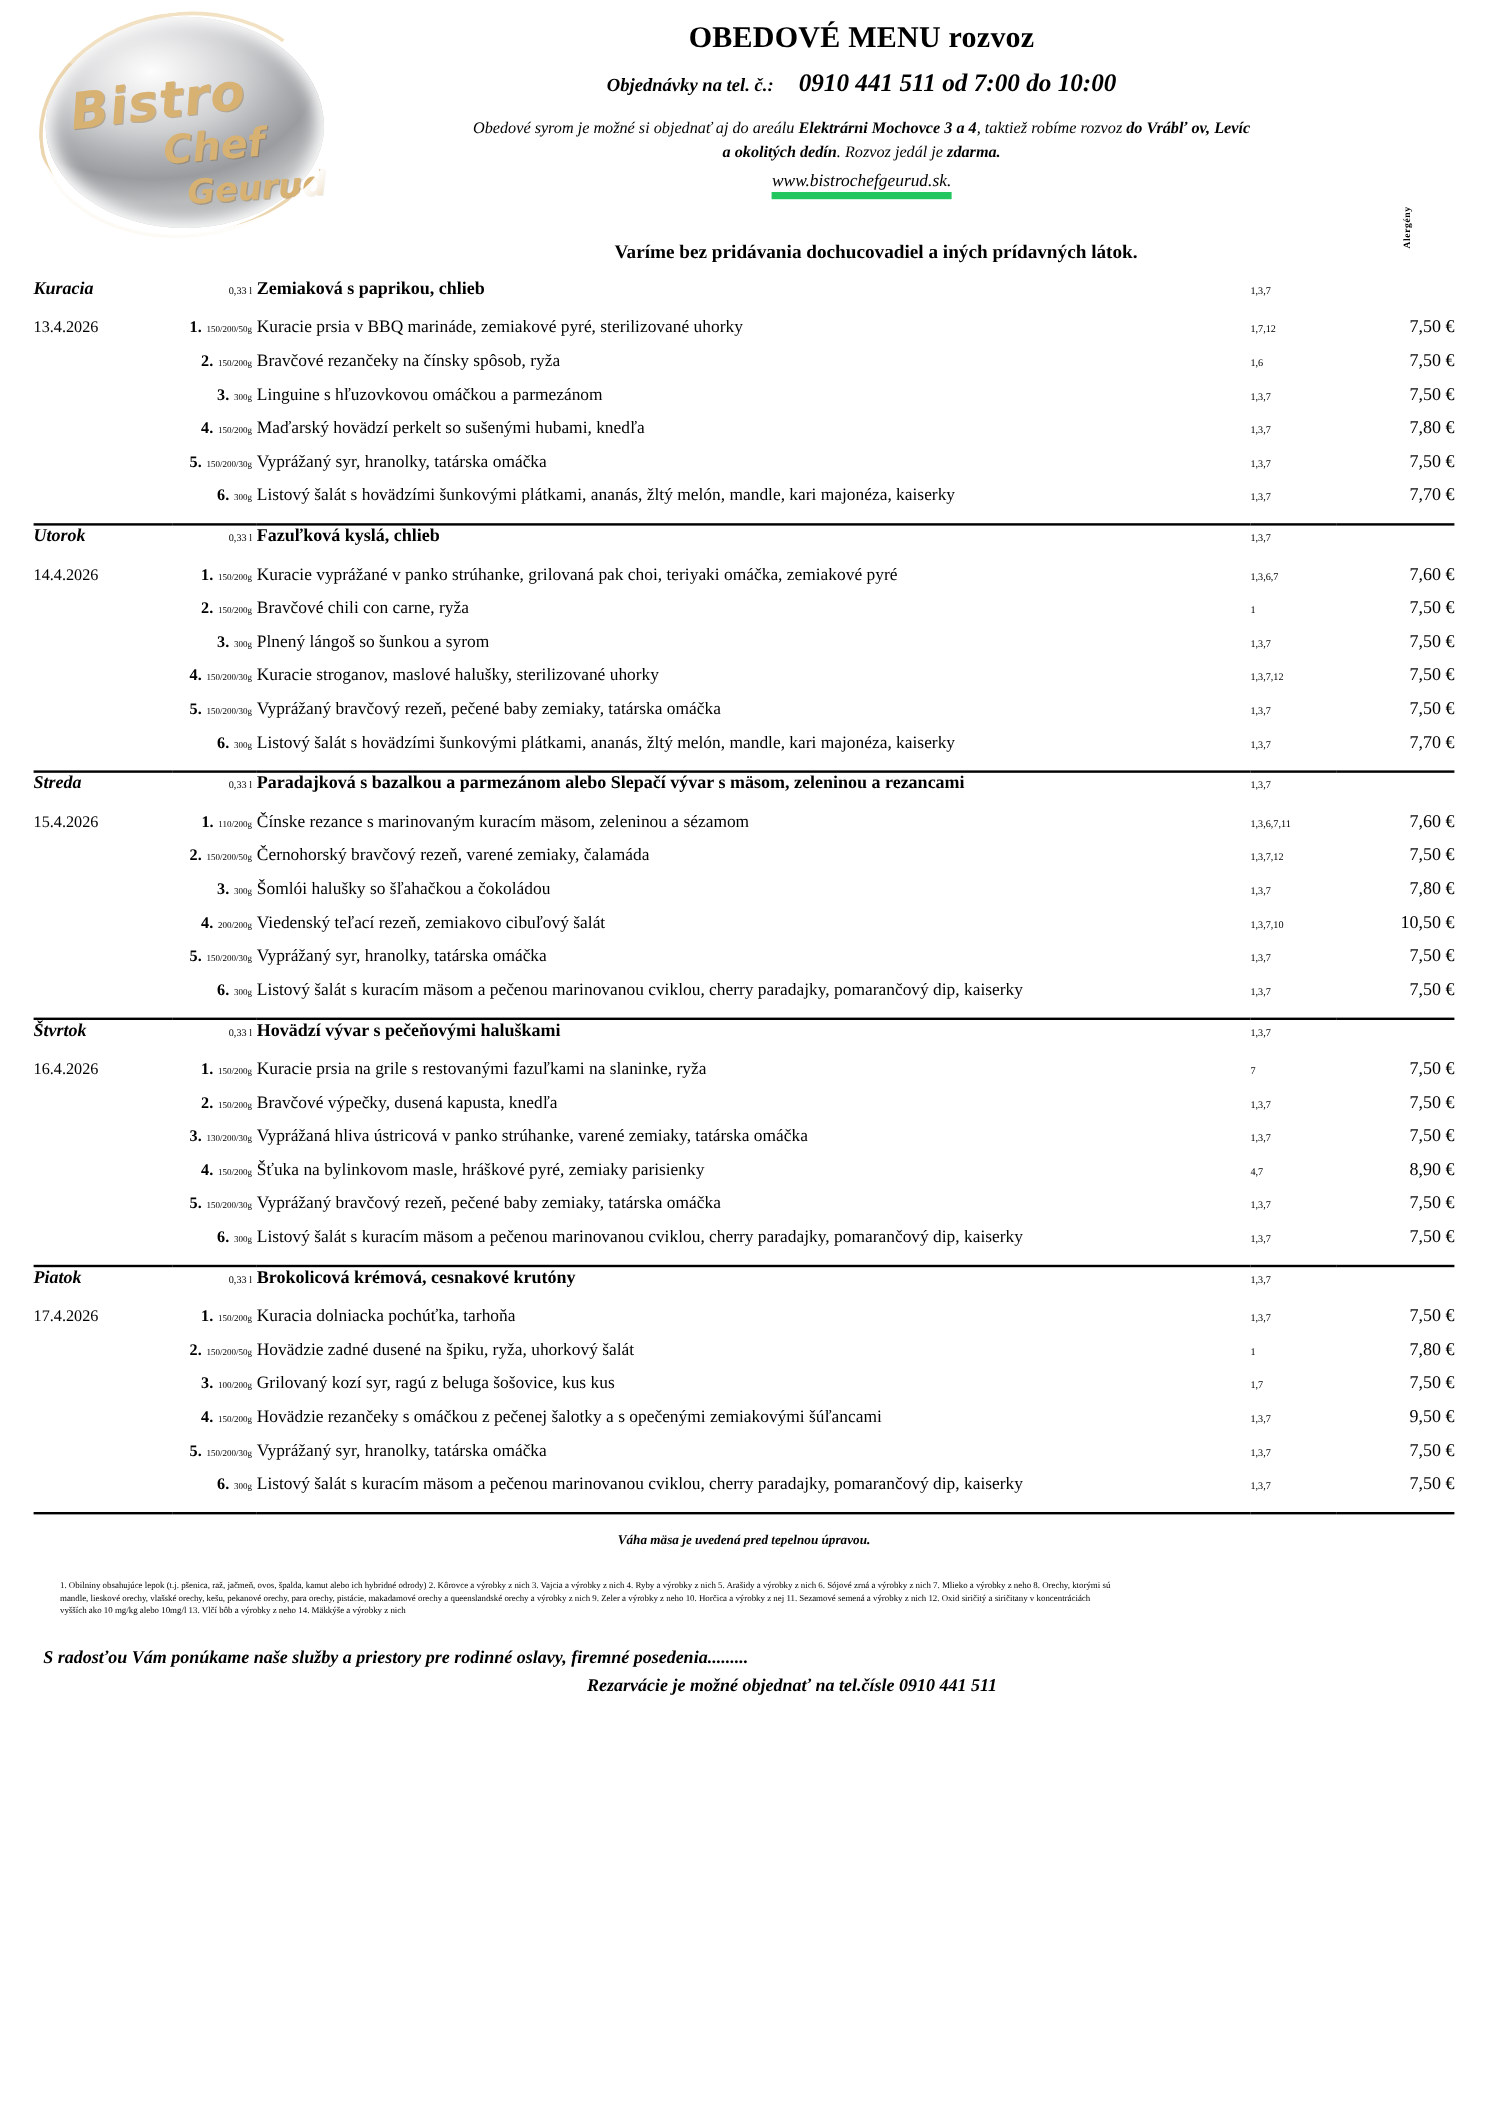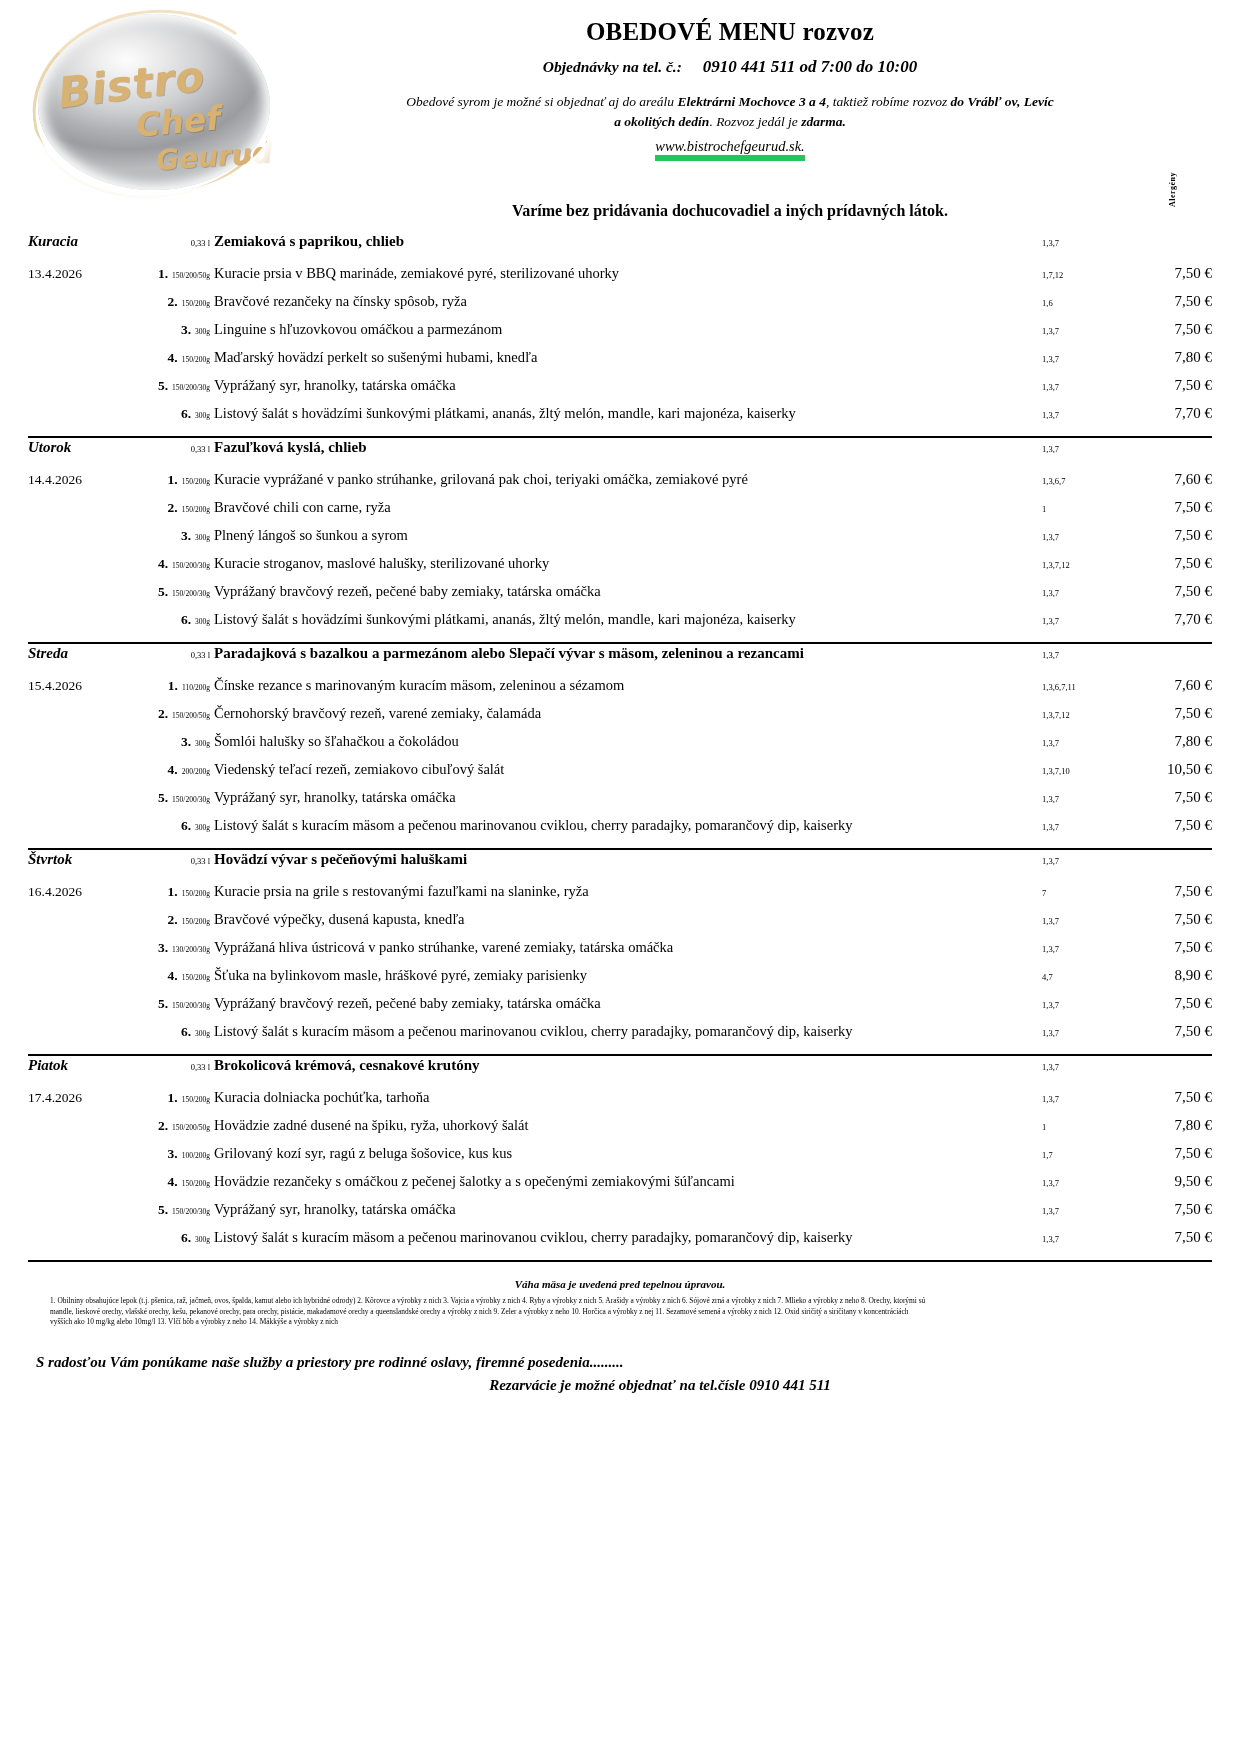--- a/index.html
+++ b/index.html
@@ -90,38 +90,38 @@
     transform: rotate(-5deg);
   }
   .logo-geurud {
     left: 128px; top: 132px;
     font-size: 28px;
     transform: rotate(-4deg);
   }
 
   .header-text {
     position: absolute;
-    left: 280px;
+    left: 268px;
     top: 0;
     width: 900px;
     text-align: center;
   }
   .doc-title {
     font-size: 25px;
     font-weight: bold;
     margin-top: 18px;
     letter-spacing: .2px;
   }
   .order-line {
     font-size: 15.5px;
     font-weight: bold;
     font-style: italic;
     margin-top: 11px;
   }
-  .order-line .phone { font-size: 17px; margin-left: 17px; }
+  .order-line .phone { font-size: 21px; margin-left: 17px; }
   .delivery-line {
     font-size: 13.5px;
     font-style: italic;
     margin-top: 15px;
     line-height: 1.45;
   }
   .delivery-line b { font-weight: bold; }
   .address-line {
     font-size: 15px;
     font-weight: bold;
@@ -228,21 +228,21 @@
     margin: 0 28px;
   }
   .weight-note {
     text-align: center;
     font-size: 11px;
     font-weight: bold;
     font-style: italic;
     margin-top: 16px;
   }
   .allergen-legend {
-    margin-top: 6px;
+    margin-top: 26px;
     font-size: 7.4px;
     line-height: 1.45;
     text-align: justify;
     padding: 0 22px;
   }
   .allergen-legend .ln { display: block; }
   .allergen-legend .ln.c { text-align: left; }
   .closing1 {
     margin-top: 26px;
     font-size: 15px;

